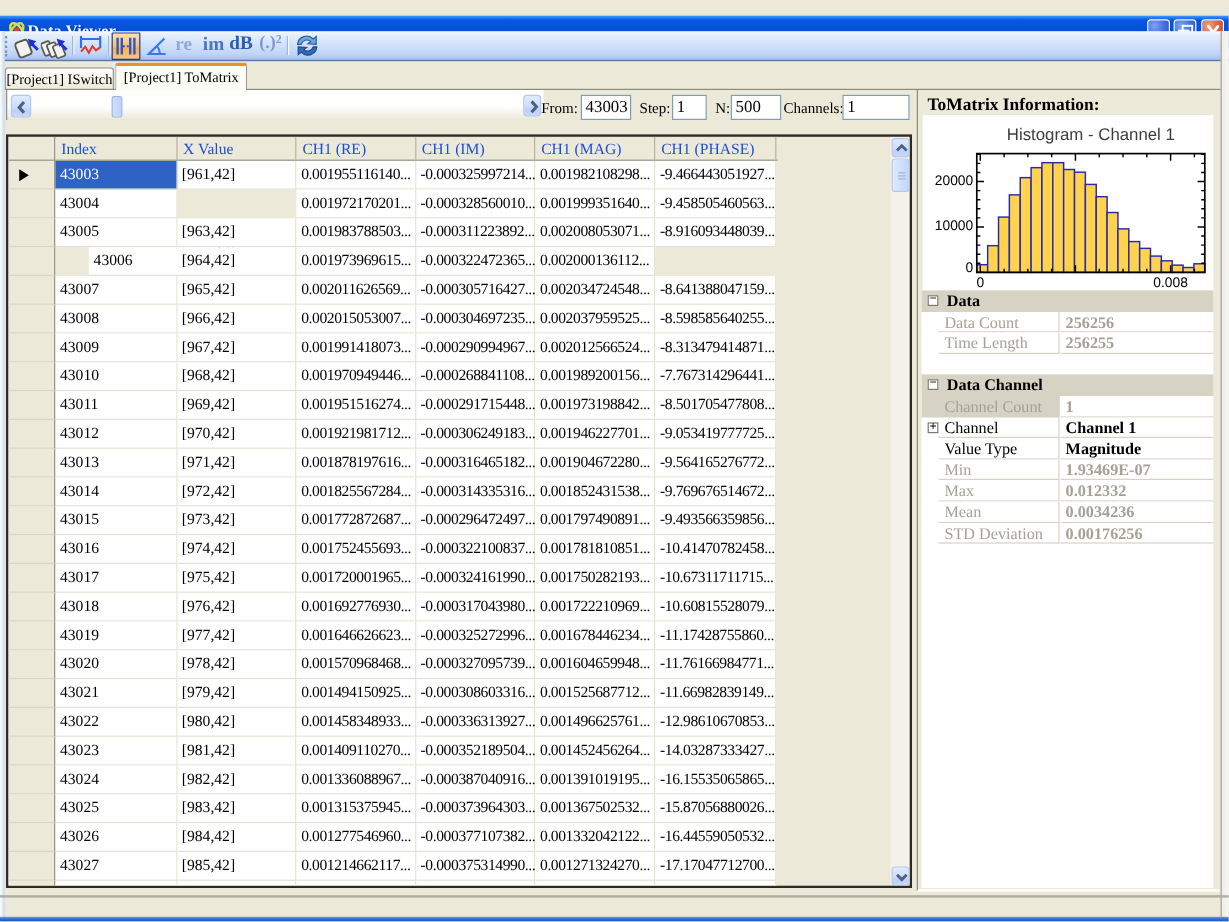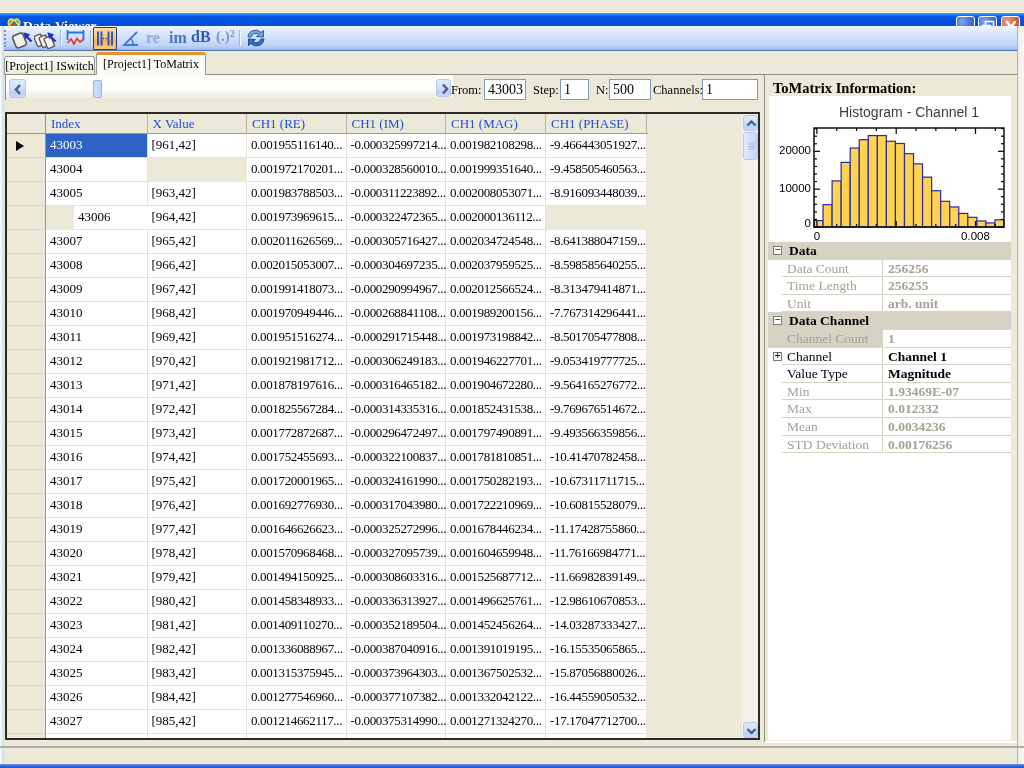--- a/index.html
+++ b/index.html
@@ -805,24 +805,20 @@
 <div id="pgrid">
 <div class="pgcat" style="top:0px;"><span class="pgbox">−</span><b>Data</b></div>
 <div class="pgrow" style="top:17.6px;">
       <div class="pglab pggray" style="">Data Count</div>
       <div class="pgval pggray"><b>256256</b></div>
     </div>
 <div class="pgrow" style="top:35.2px;">
       <div class="pglab pggray" style="">Time Length</div>
       <div class="pgval pggray"><b>256255</b></div>
     </div>
-<div class="pgrow" style="top:52.800000000000004px;">
-      <div class="pglab pggray" style="">Unit</div>
-      <div class="pgval pggray"><b>arb. unit</b></div>
-    </div>
 <div class="pgcat" style="top:70.4px;"><span class="pgbox">−</span><b>Data Channel</b></div>
 <div class="pgrow" style="top:88.0px;">
       <div class="pglab pggray" style="background:#d7d3c4;left:0;width:115px;padding-left:19px;">Channel Count</div>
       <div class="pgval pggray"><b>1</b></div>
     </div>
 <div class="pgrow" style="top:105.6px;">
       <span class="pgbox">+</span>
       <div class="pglab" style="">Channel</div>
       <div class="pgval"><b>Channel 1</b></div>
     </div>

